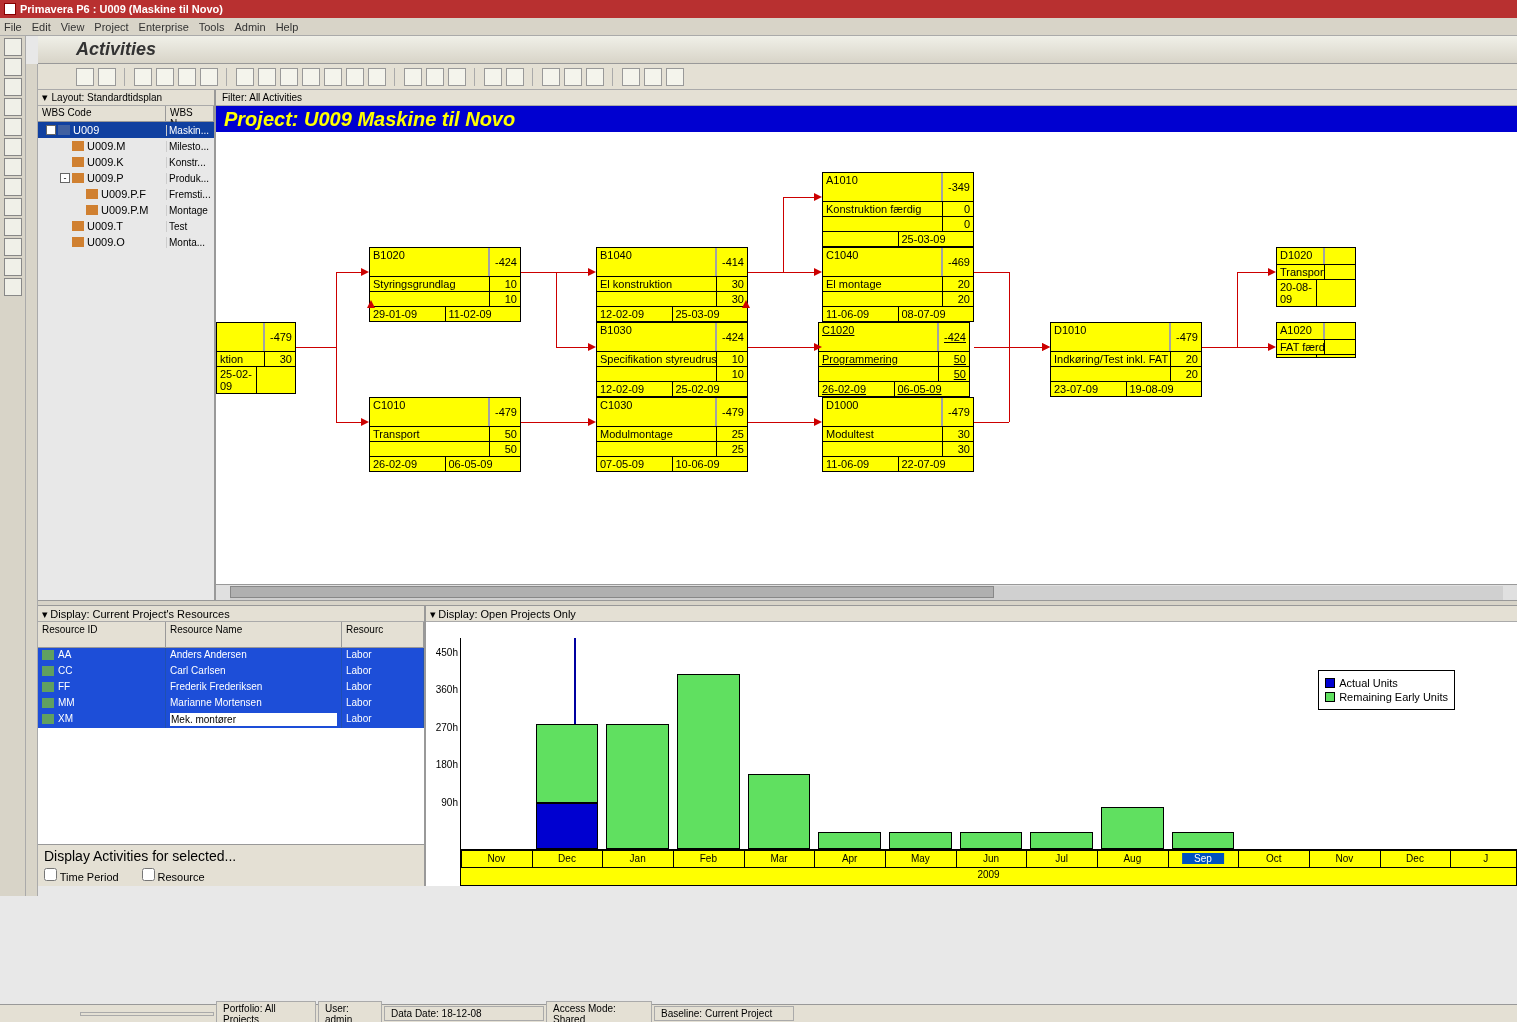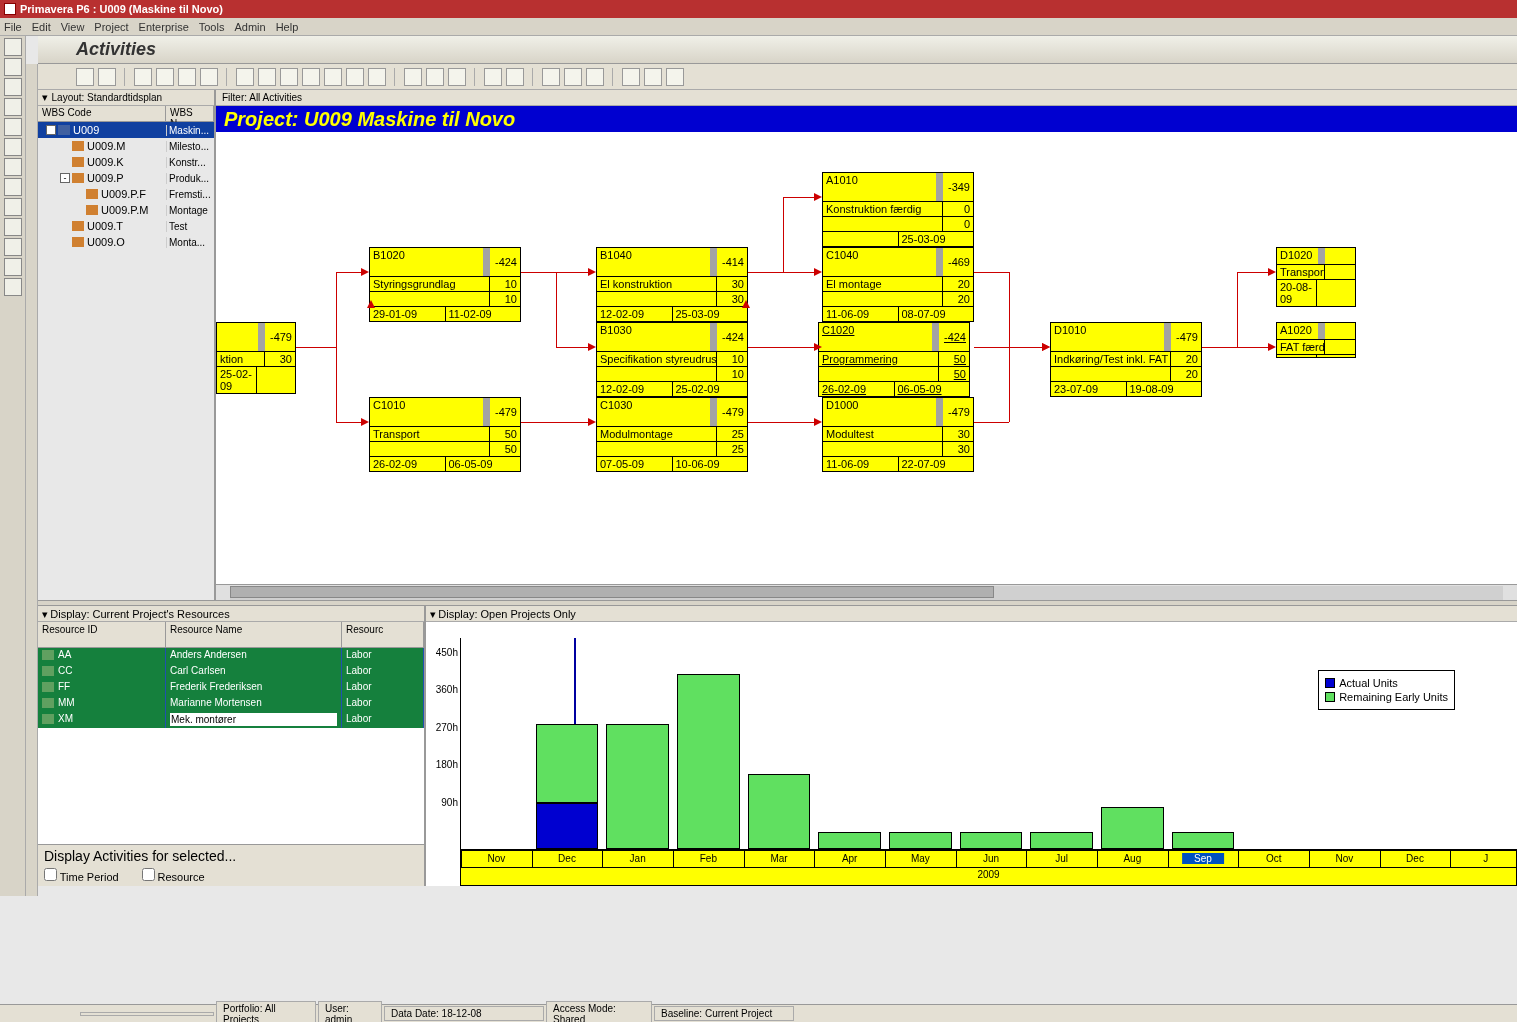--- a/index.html
+++ b/index.html
@@ -48,21 +48,21 @@
 .wbs-cell2 { width: 48px; overflow: hidden; white-space: nowrap; font-size: 10px; padding-left: 2px; border-left: 1px solid #ccc; }
 
 
 .diagram-panel { flex: 1; display: flex; flex-direction: column; overflow: hidden; }
 .filter-bar { background: #e4e0d4; height: 16px; border-bottom: 1px solid #aaa; padding-left: 6px; font-size: 10px; line-height: 16px; }
 .diagram-title { background: #0000d0; color: #ffff00; font-size: 20px; font-weight: bold; font-style: italic; height: 26px; line-height: 26px; padding-left: 8px; }
 .diagram-canvas { flex: 1; background: #fff; position: relative; overflow: hidden; }
 
 .act-box { position: absolute; width: 152px; background: #ffff00; border: 1px solid #000; font-size: 10px; }
 .act-box .row1 { display: flex; border-bottom: 1px solid #000; }
-.act-box .row1 .id { flex: 1; padding: 1px 3px; border-right: 7px solid #a3a3a3; }
+.act-box .row1 .id { flex: 1; padding: 1px 3px; border-right: 2px solid #a3a3a3; }
 .act-box .row1 .v { width: 30px; text-align: right; padding: 8px 3px; }
 .act-box .row2 { display: flex; border-bottom: 1px solid #000; }
 .act-box .row2 .name { flex: 1; padding: 1px 3px; border-right: 1px solid #000; overflow: hidden; white-space: nowrap; }
 .act-box .row2 .v { width: 30px; text-align: right; padding: 1px 3px; }
 .act-box .row2b { display: flex; border-bottom: 1px solid #000; }
 .act-box .row2b .sp { flex: 1; border-right: 1px solid #000; padding: 1px 3px; }
 .act-box .row2b .v { width: 30px; text-align: right; padding: 1px 3px; }
 .act-box .row3 { display: flex; }
 .act-box .row3 .d1 { flex: 1; padding: 1px 3px; border-right: 1px solid #000; }
 .act-box .row3 .d2 { flex: 1; padding: 1px 3px; text-align: left; }
@@ -80,21 +80,21 @@
 
 .splitter { height: 6px; background: #d8d4c8; border-top: 1px solid #999; border-bottom: 1px solid #999; cursor: ns-resize; }
 
 
 .bottom { display: flex; height: 280px; }
 .res-panel { width: 388px; display: flex; flex-direction: column; border-right: 2px solid #999; }
 .res-header { background: #e4e0d4; height: 16px; padding-left: 4px; font-size: 10px; line-height: 16px; border-bottom: 1px solid #aaa; }
 .res-colhead { display: flex; background: #e4e0d4; height: 26px; border-bottom: 1px solid #999; }
 .res-colhead div { border-right: 1px solid #999; padding: 2px 4px; font-size: 10px; }
 .rc1 { width: 128px; } .rc2 { width: 176px; } .rc3 { width: 82px; }
-.res-row { display: flex; height: 16px; background: #15803d; color: #fff; }
+.res-row { display: flex; height: 16px; background: #1d4ed8; color: #fff; }
 .res-row div { border-right: 1px solid #2050b0; padding: 1px 4px; font-size: 10px; overflow: hidden; }
 .res-row .ico { width: 12px; height: 10px; background: #60a060; display: inline-block; margin-right: 4px; vertical-align: middle; }
 .res-body { flex: 1; background: #fff; overflow: hidden; }
 .res-footer { background: #e4e0d4; border-top: 1px solid #999; padding: 3px 6px; }
 .res-footer .lbl { font-size: 14px; display: block; margin-bottom: 4px; }
 .res-footer label { font-size: 10px; margin-right: 20px; }
 
 .chart-panel { flex: 1; display: flex; flex-direction: column; }
 .chart-header { background: #e4e0d4; height: 16px; padding-left: 4px; font-size: 10px; line-height: 16px; border-bottom: 1px solid #aaa; }
 .chart-body { flex: 1; background: #fff; position: relative; }

